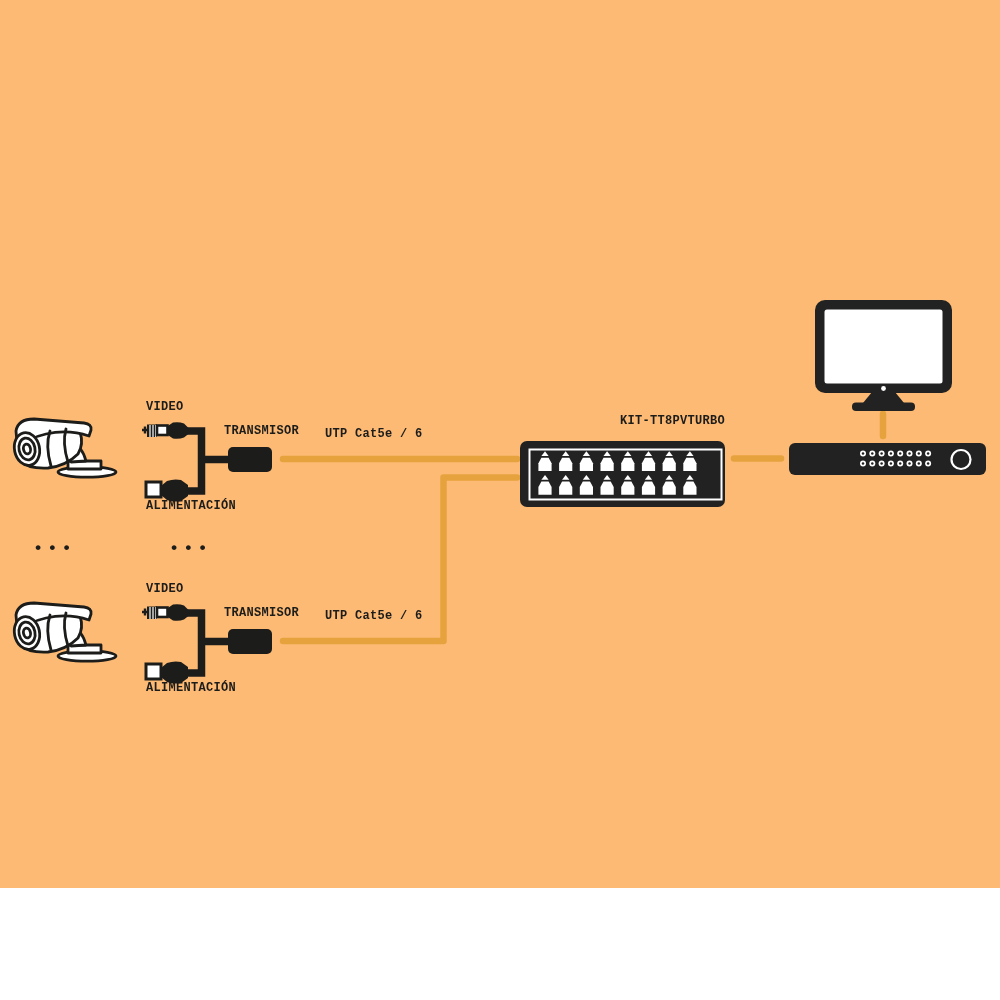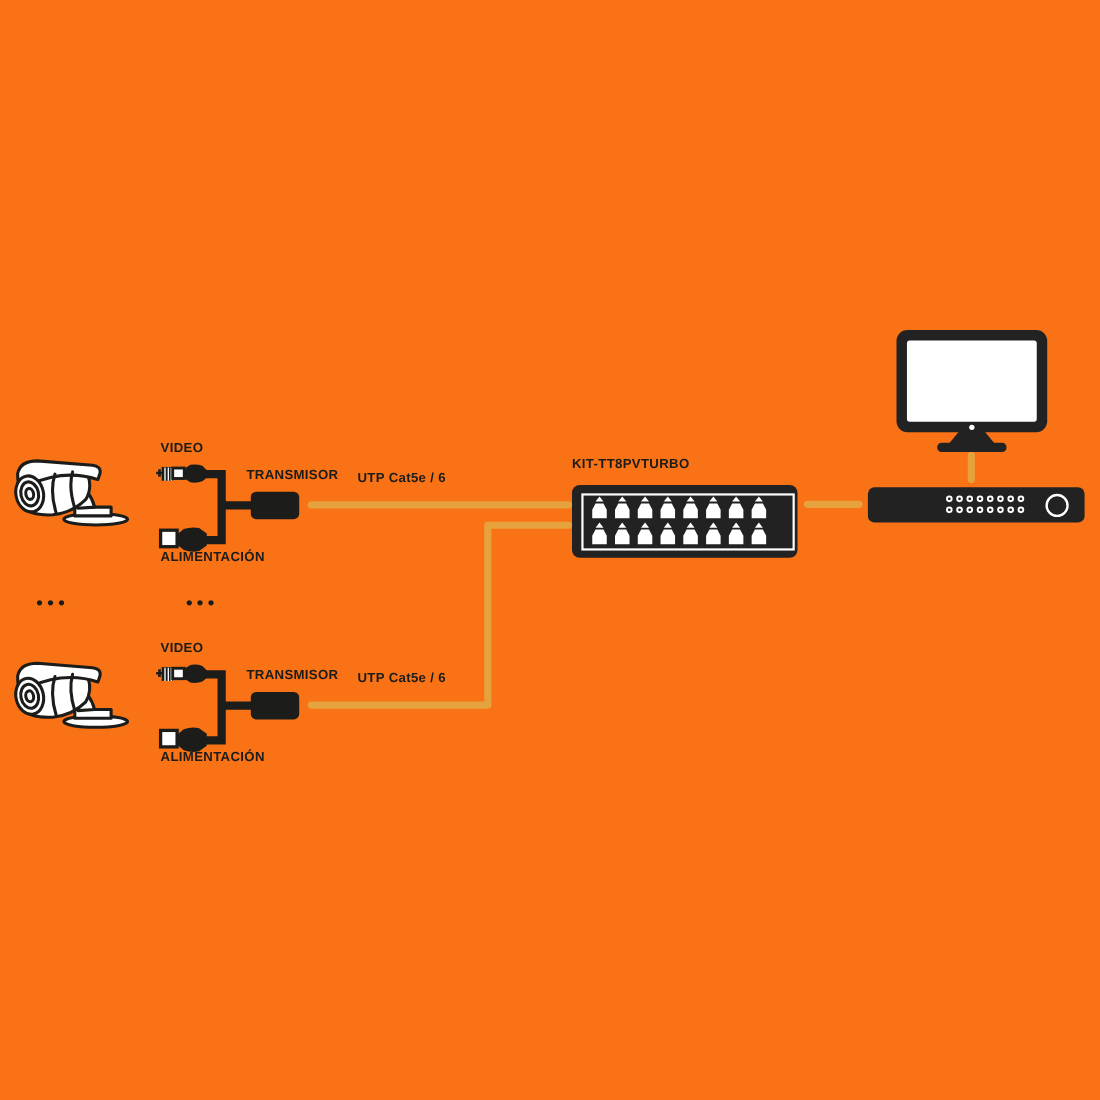--- a/index.html
+++ b/index.html
@@ -1,22 +1,22 @@
 <!DOCTYPE html>
 <html style="--ink: #1C1C1A; --device: #222222; --cable: #E6A23C;"><head>
 <meta charset="utf-8">
 <style>
   :root{ --ink:#1C1C1A; --device:#222222; --cable:#E6A23C; }
   html,body{margin:0;padding:0;background:#fff;}
-  #canvas{position:relative;width:1000px;height:1000px;background:#f97316;overflow:hidden;
-          font-family:Liberation Sans, sans-serif;}
+  #canvas{position:relative;width:1000px;height:888px;background:#fdba74;overflow:hidden;
+          font-family:Liberation Mono, monospace;}
   #art{position:absolute;left:0;top:0;}
   .label{position:absolute;font-weight:bold;font-size:12px;color:var(--ink);
          letter-spacing:.3px;white-space:nowrap;line-height:1.1;}
-  .switch-label{width:205px;text-align:left;}
+  .switch-label{width:205px;text-align:right;}
   .dots{position:absolute;font-weight:bold;font-size:17px;color:var(--ink);
         letter-spacing:4px;line-height:1;}
   .ink-stroke{stroke:var(--ink);fill:#fff;}
   .cable{stroke:var(--cable);stroke-width:6.5;fill:none;stroke-linecap:round;stroke-linejoin:round;}
 </style>
 </head>
 <body>
 
 <div id="canvas">
 

